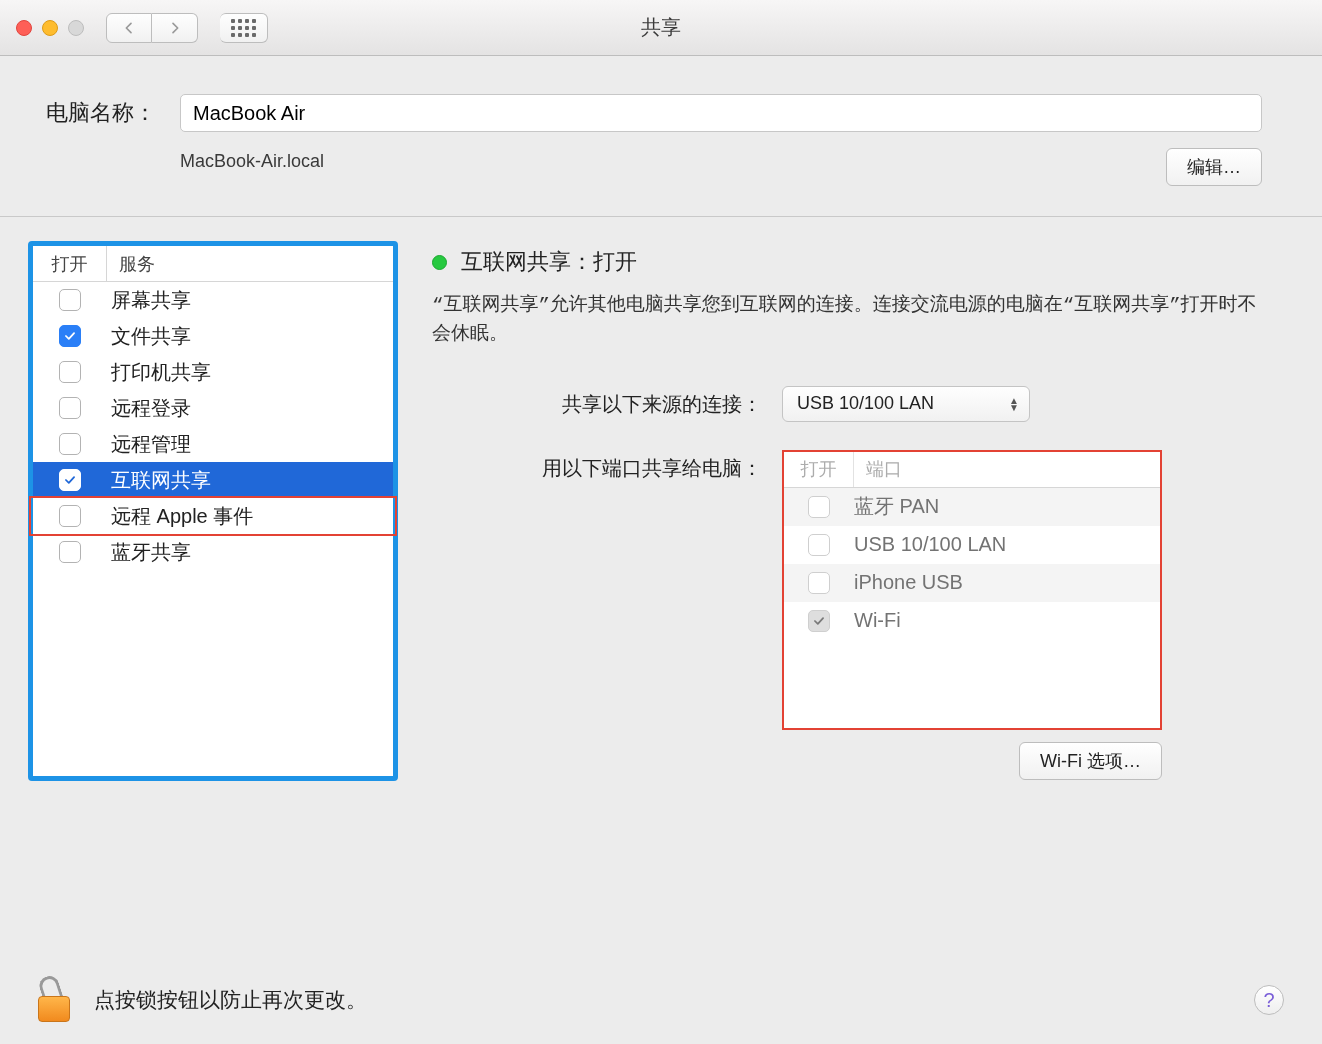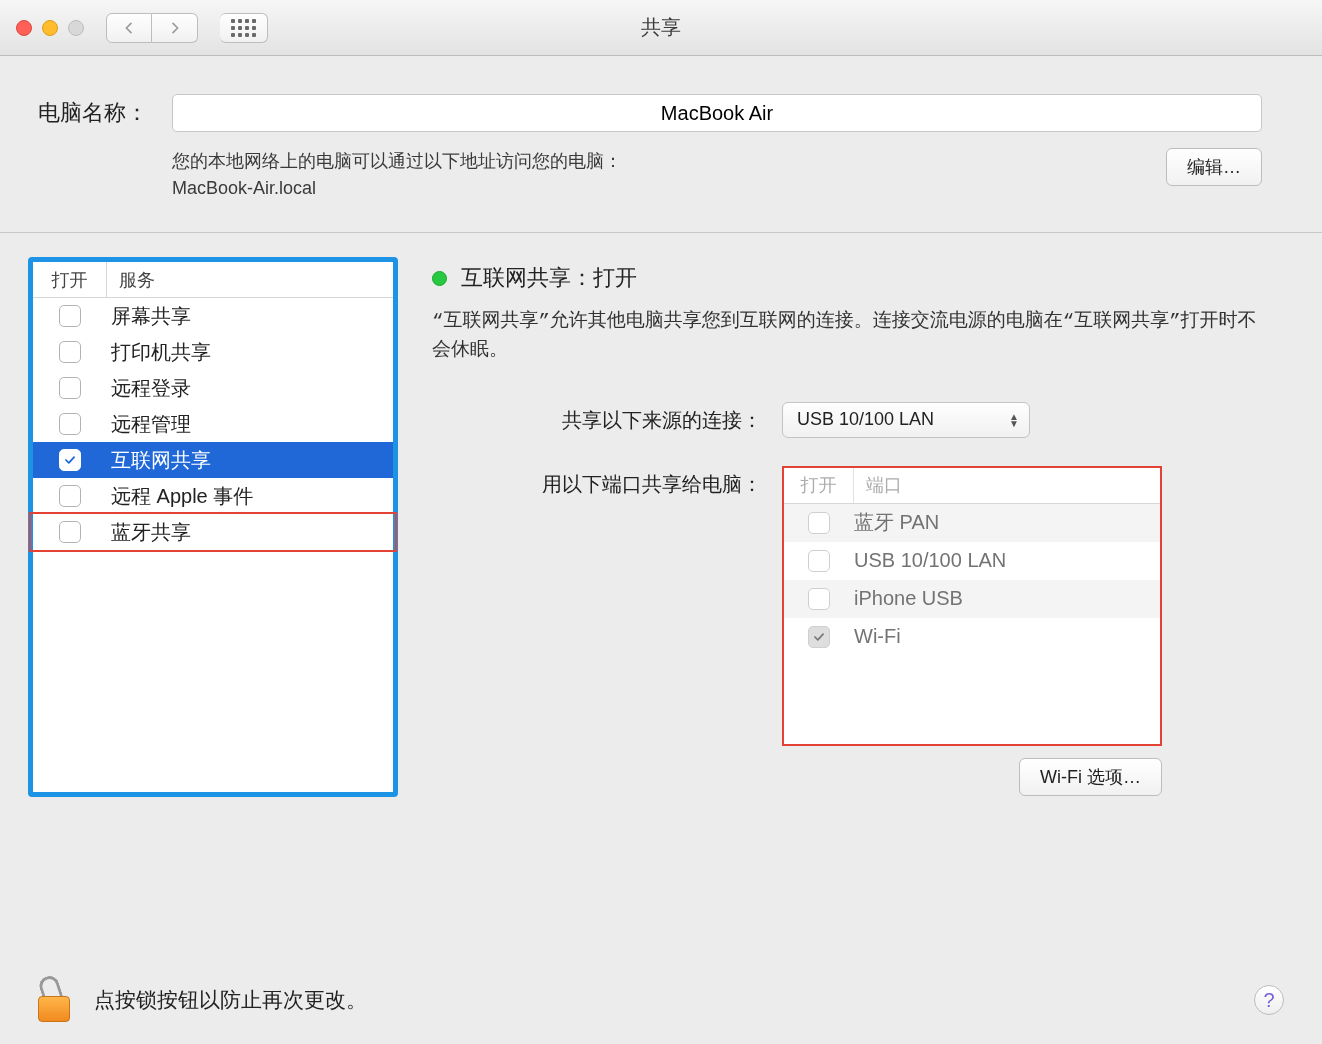--- a/index.html
+++ b/index.html
@@ -56,33 +56,32 @@
   background:#fff;
   border:1px solid #c8c8c8;
   border-radius:6px;
   display:flex; align-items:center;
   padding:0 10px;
   color:#b0b0b0;
   gap:8px;
 }
 .search svg { width:15px; height:15px; stroke:#9a9a9a; fill:none; stroke-width:2;}
 .upper {
-  padding: 38px 60px 30px 28px;
+  padding: 38px 60px 30px 36px;
   border-bottom:1px solid #c9c9c9;
 }
 .row-name { display:flex; align-items:center; gap:24px; margin-bottom:16px;}
 .lbl-name { font-size:22px; min-width:120px; text-align:right; }
 .name-input {
   flex:1; height:38px;
   border:1px solid #c7c7c7;
   border-radius:5px;
   padding:0 12px;
   font-size:20px;
   background:#fff;
-  text-align:center;
 }
 .row-desc { display:flex; align-items:flex-start; gap:24px; }
 .desc-text { font-size:18px; color:#3a3a3a; line-height:1.5; flex:1; }
 .btn {
   background:linear-gradient(#ffffff,#f1f1f1);
   border:1px solid #bdbdbd;
   border-radius:6px;
   padding:6px 20px;
   font-size:18px;
   color:#222;
@@ -221,39 +220,48 @@
 </div>
 
 <div class="upper">
   <div class="row-name">
     <div class="lbl-name">电脑名称：</div>
     <input class="name-input" value="MacBook Air" style="">
   </div>
   <div class="row-desc">
     <div class="spacer-name"></div>
     <div class="desc-text">
-      <div>您的本地网络上的电脑可以通过以下地址访问您的电脑：</div>
       <div>MacBook-Air.local</div>
     </div>
     <button class="btn">编辑…</button>
   </div>
 </div>
 
 <div class="main">
   <div class="services-box">
     <div class="svc-header">
       <div class="h1">打开</div>
       <div class="h2">服务</div>
     </div>
     <div id="svc-body">
         <div class="svc-row">
           <div class="chk-cell">
             <div class="chk"></div>
           </div>
           <div class="txt">屏幕共享</div>
+        </div>
+        <div class="svc-row">
+          <div class="chk-cell">
+            <div class="chk checked">
+              <svg viewBox="0 0 24 24">
+                <path d="M5 12 L10 17 L19 7"></path>
+              </svg>
+            </div>
+          </div>
+          <div class="txt">文件共享</div>
         </div>
         <div class="svc-row">
           <div class="chk-cell">
             <div class="chk"></div>
           </div>
           <div class="txt">打印机共享</div>
         </div>
         <div class="svc-row">
           <div class="chk-cell">
             <div class="chk"></div>

